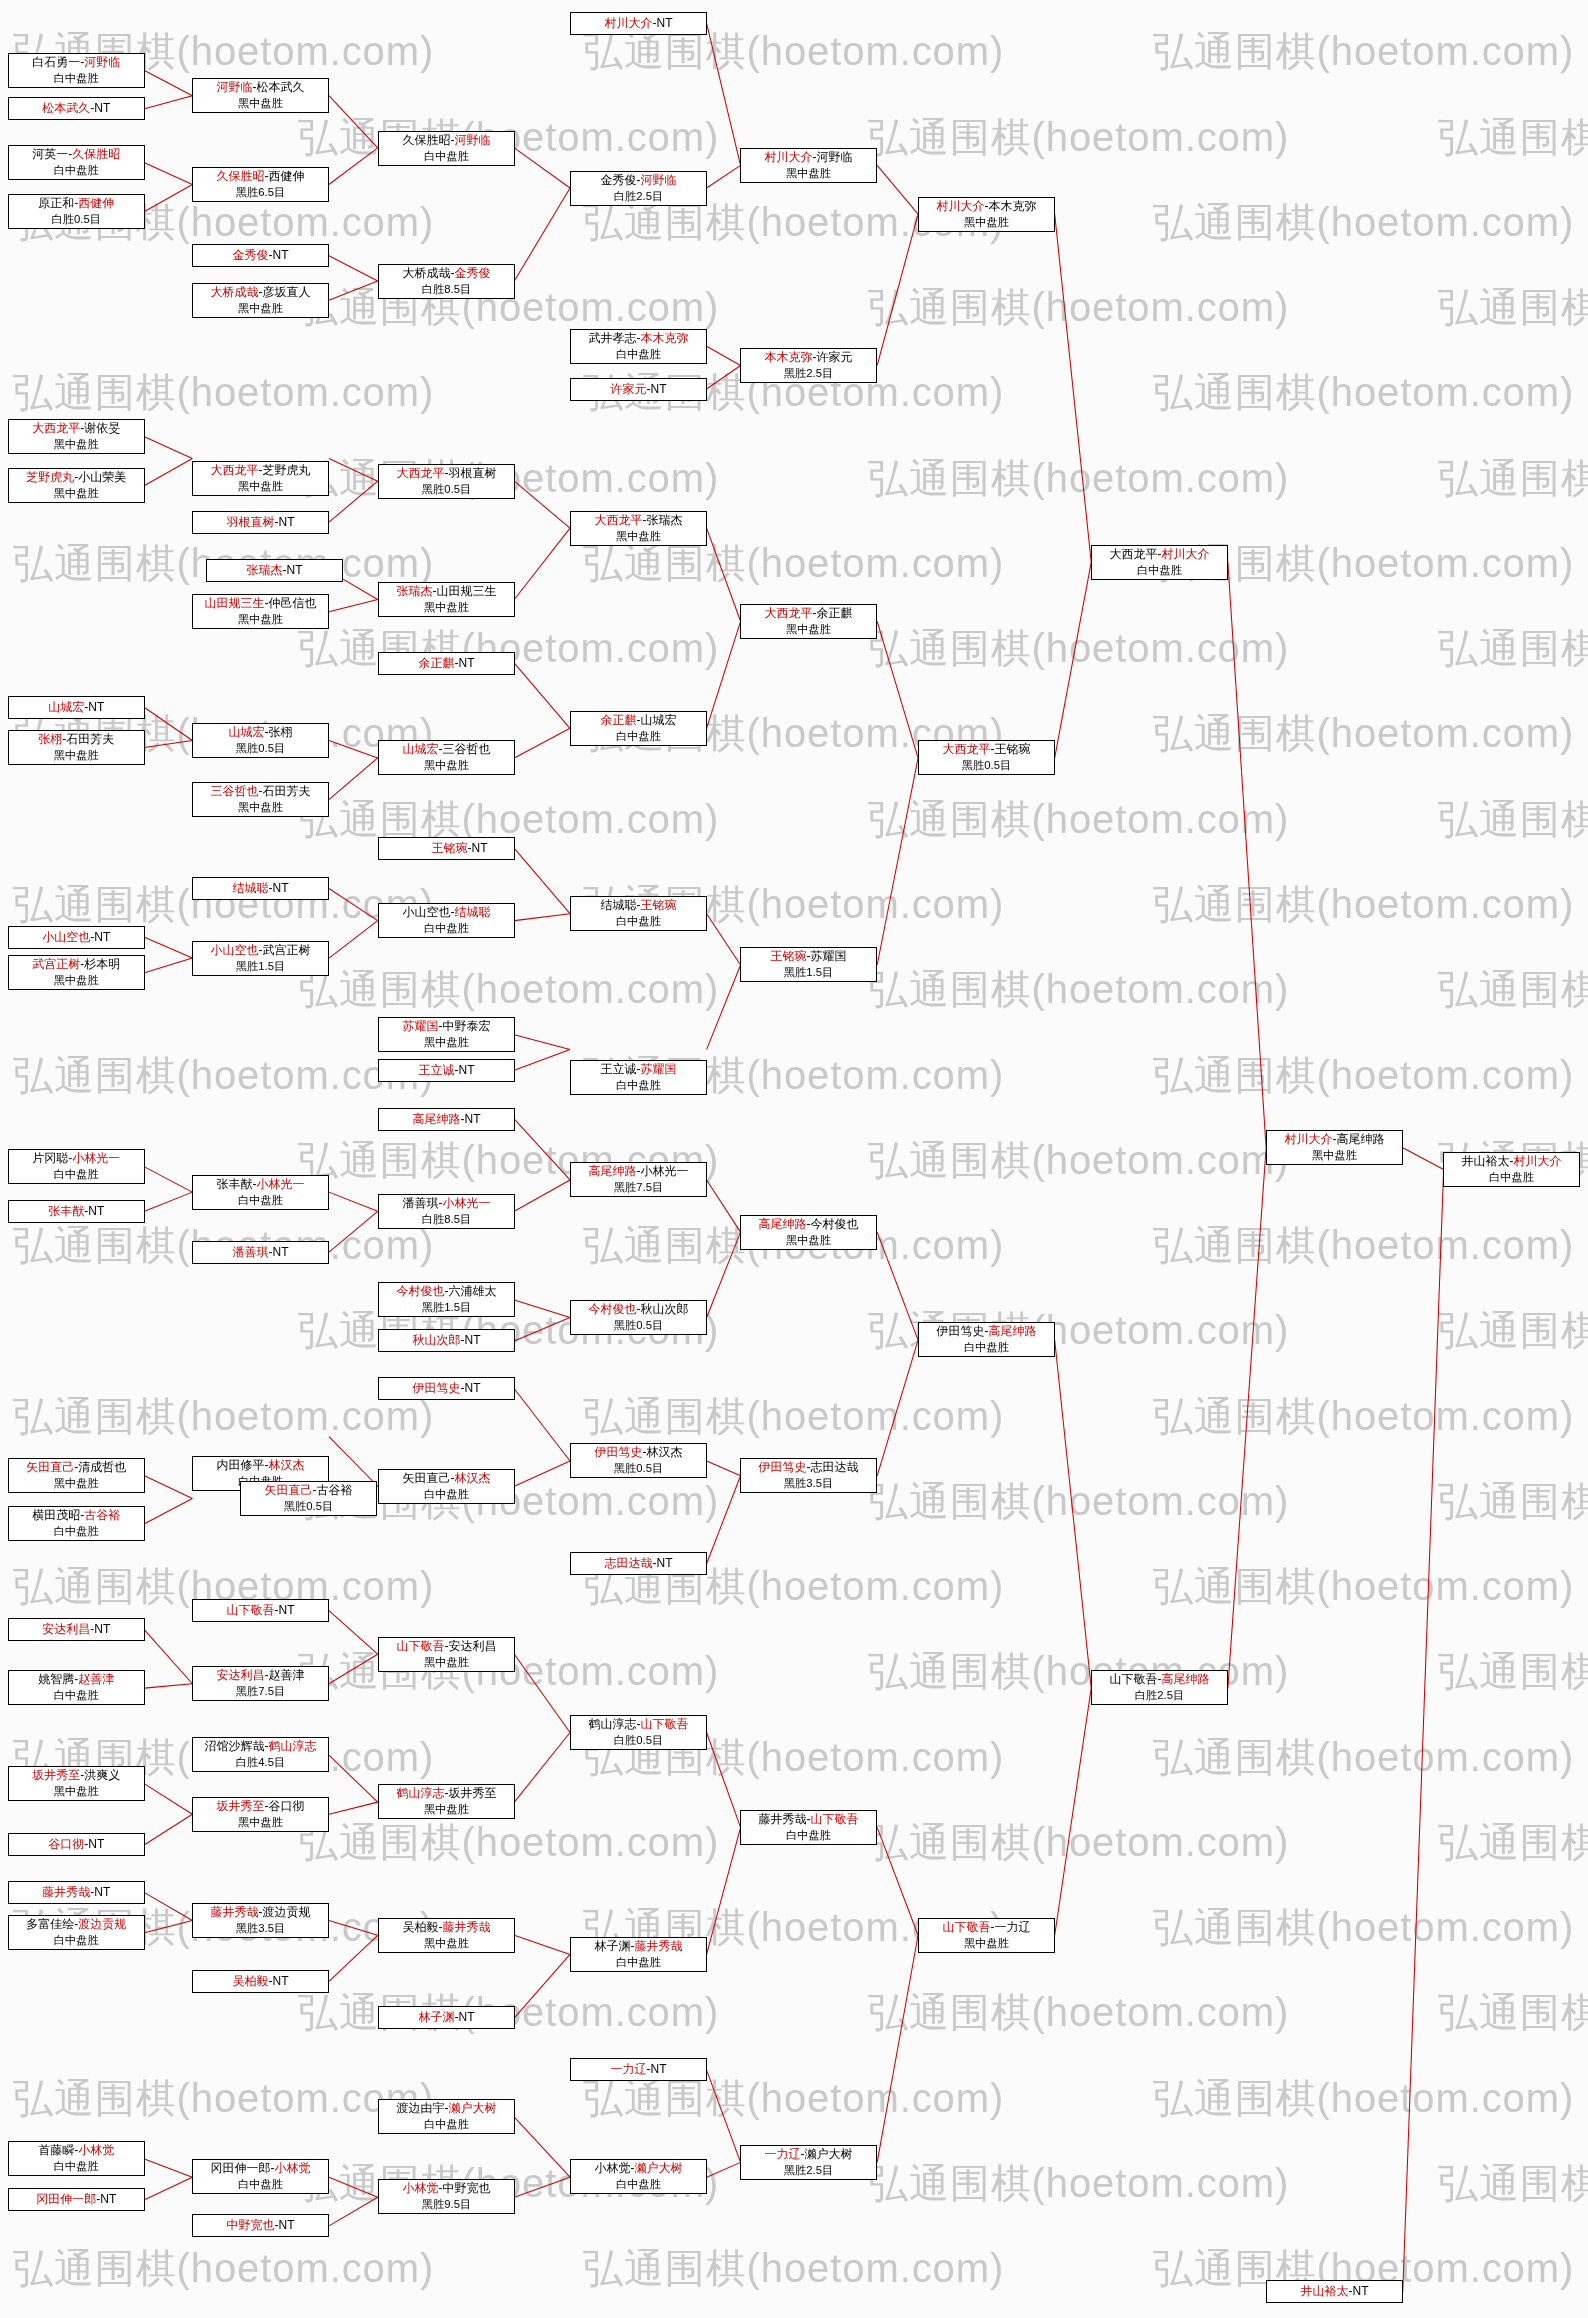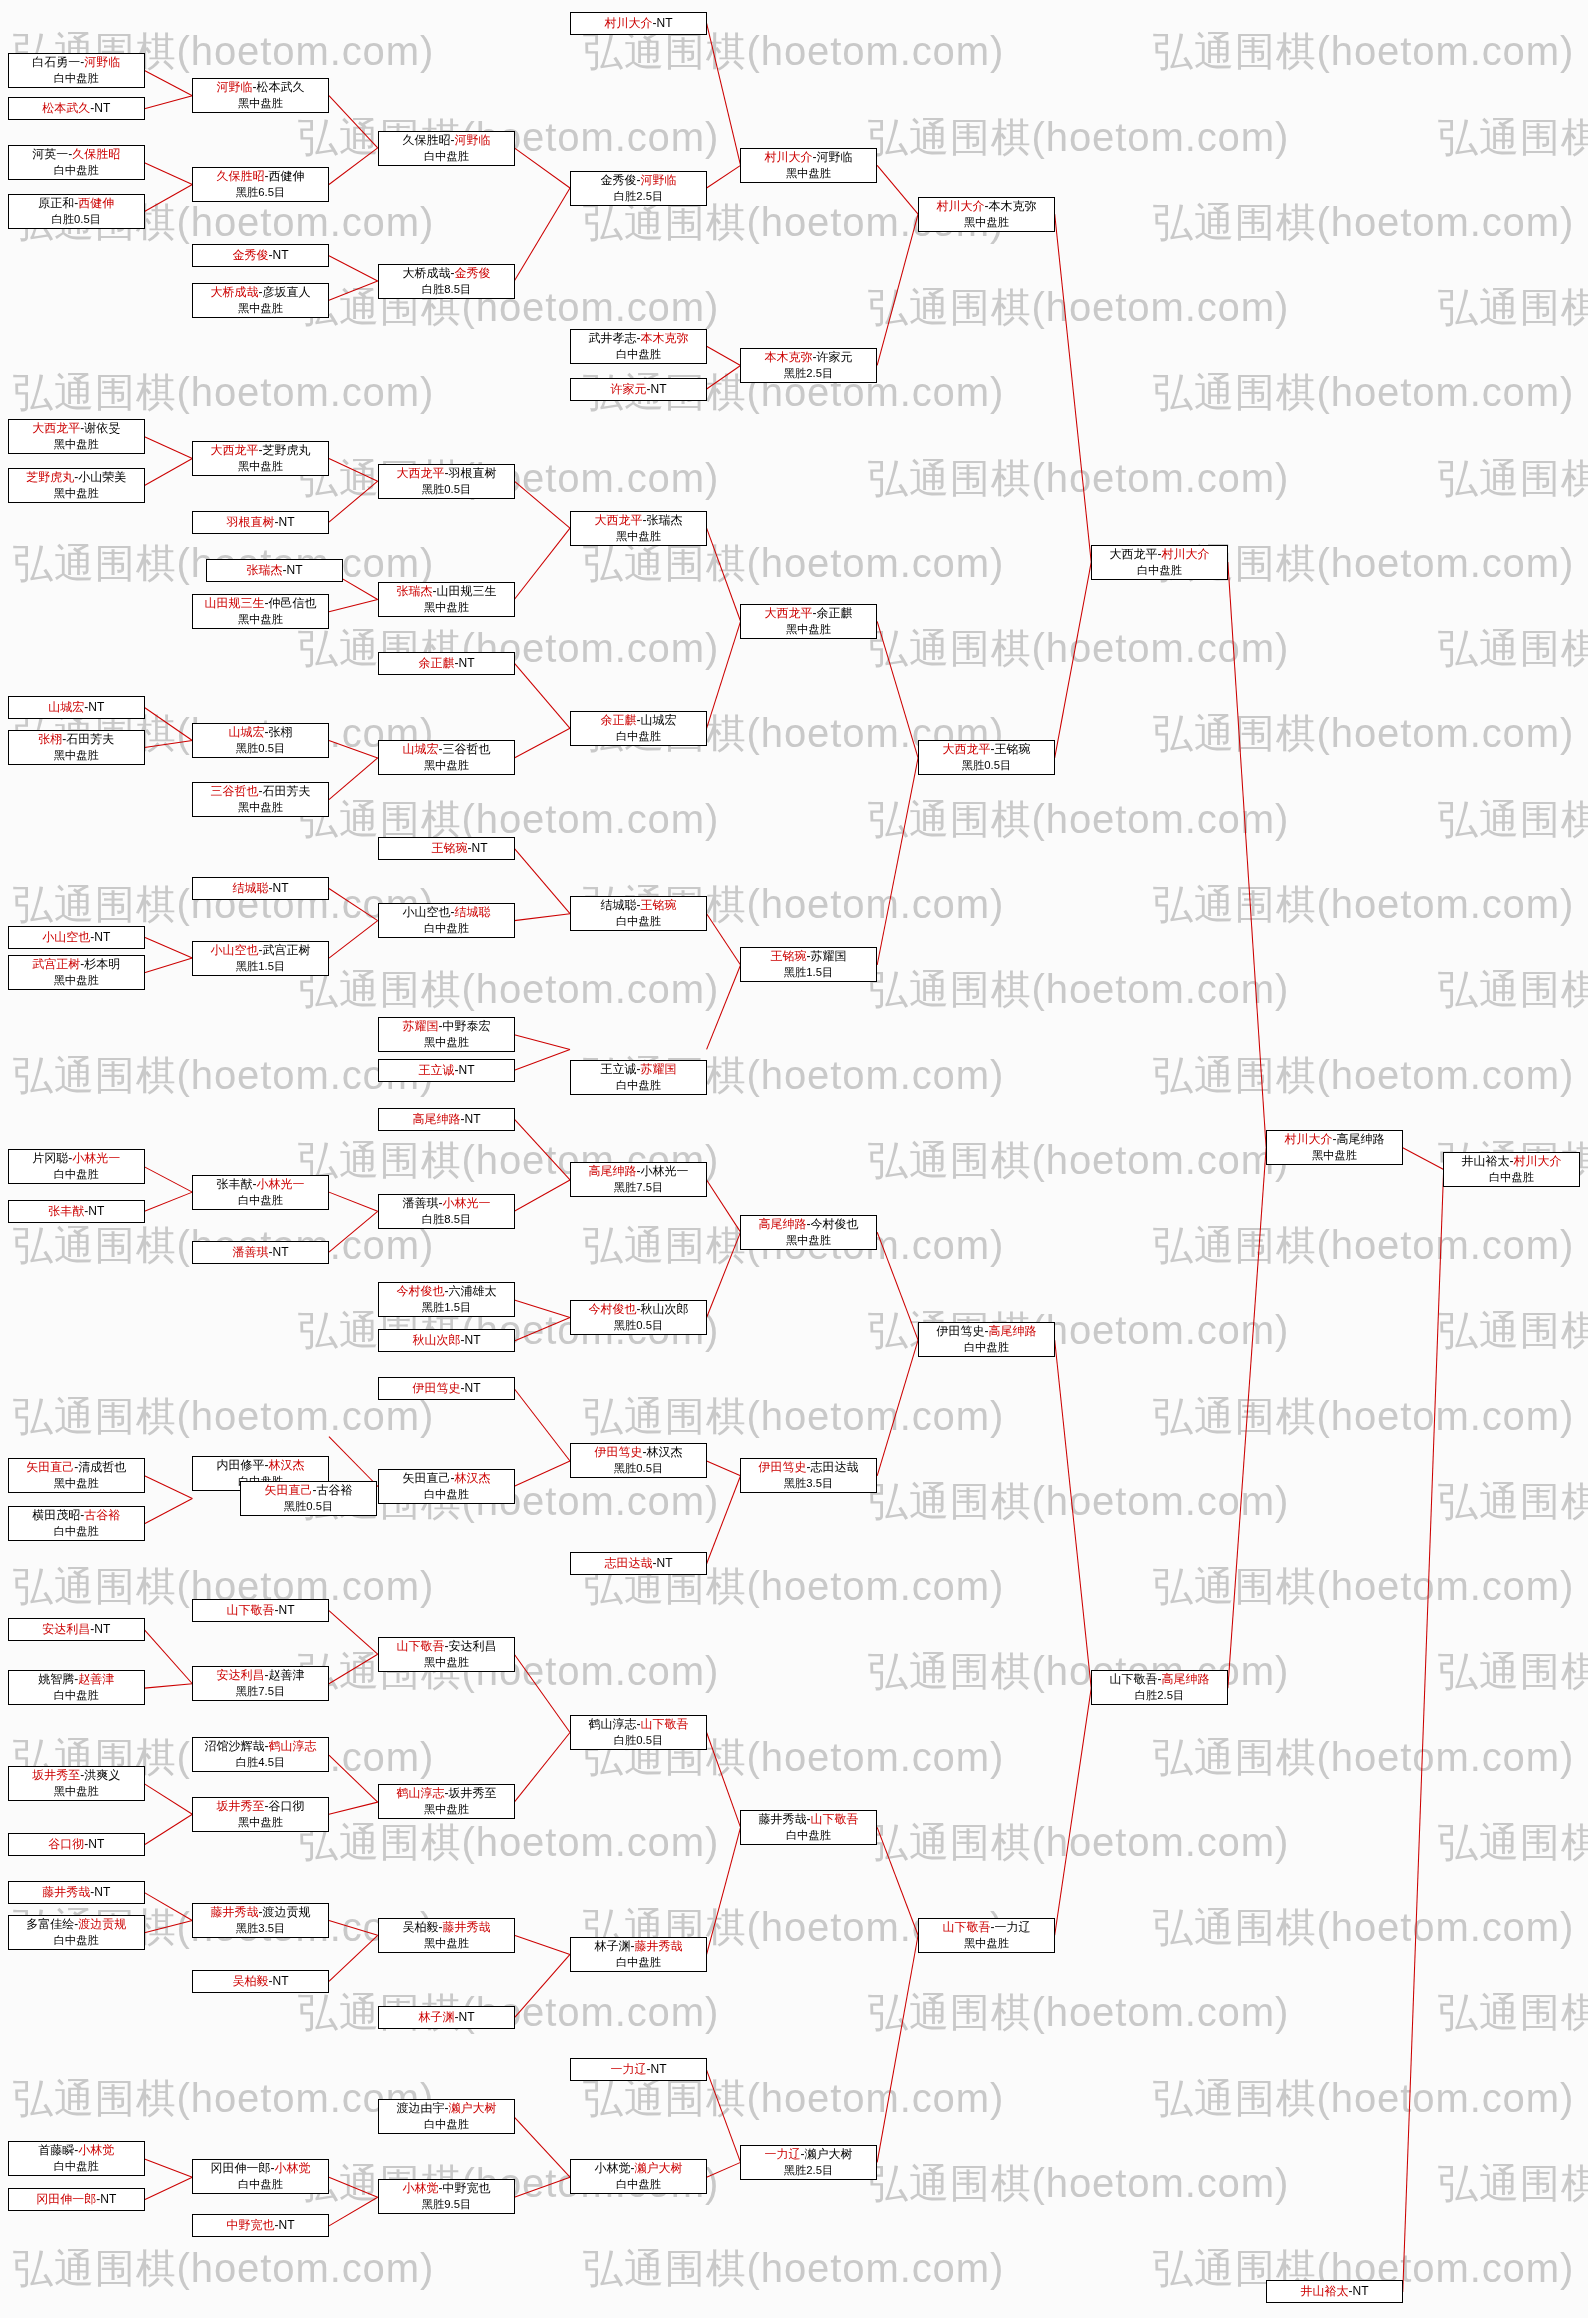--- a/index.html
+++ b/index.html
@@ -319,21 +319,21 @@
         <div class="players"><span class="win">久保胜昭</span>-<span>西健伸</span></div>
         <div class="result">黑胜6.5目</div>
       </div>
       <div class="match-box single" style="left: 192px; top: 244px;">
         <div class="players"><span class="win">金秀俊</span>-<span>NT</span></div>
       </div>
       <div class="match-box" style="left: 192px; top: 283px;">
         <div class="players"><span class="win">大桥成哉</span>-<span>彦坂直人</span></div>
         <div class="result">黑中盘胜</div>
       </div>
-      <div class="match-box" style="left: 192px; top: 441px;">
+      <div class="match-box" style="left: 192px; top: 461px;">
         <div class="players"><span class="win">大西龙平</span>-<span>芝野虎丸</span></div>
         <div class="result">黑中盘胜</div>
       </div>
       <div class="match-box single" style="left: 192px; top: 511px;">
         <div class="players"><span class="win">羽根直树</span>-<span>NT</span></div>
       </div>
       <div class="match-box single" style="left: 192px; top: 559px; margin-left: 14px;">
         <div class="players"><span class="win">张瑞杰</span>-<span>NT</span></div>
       </div>
       <div class="match-box" style="left: 192px; top: 594px;">

